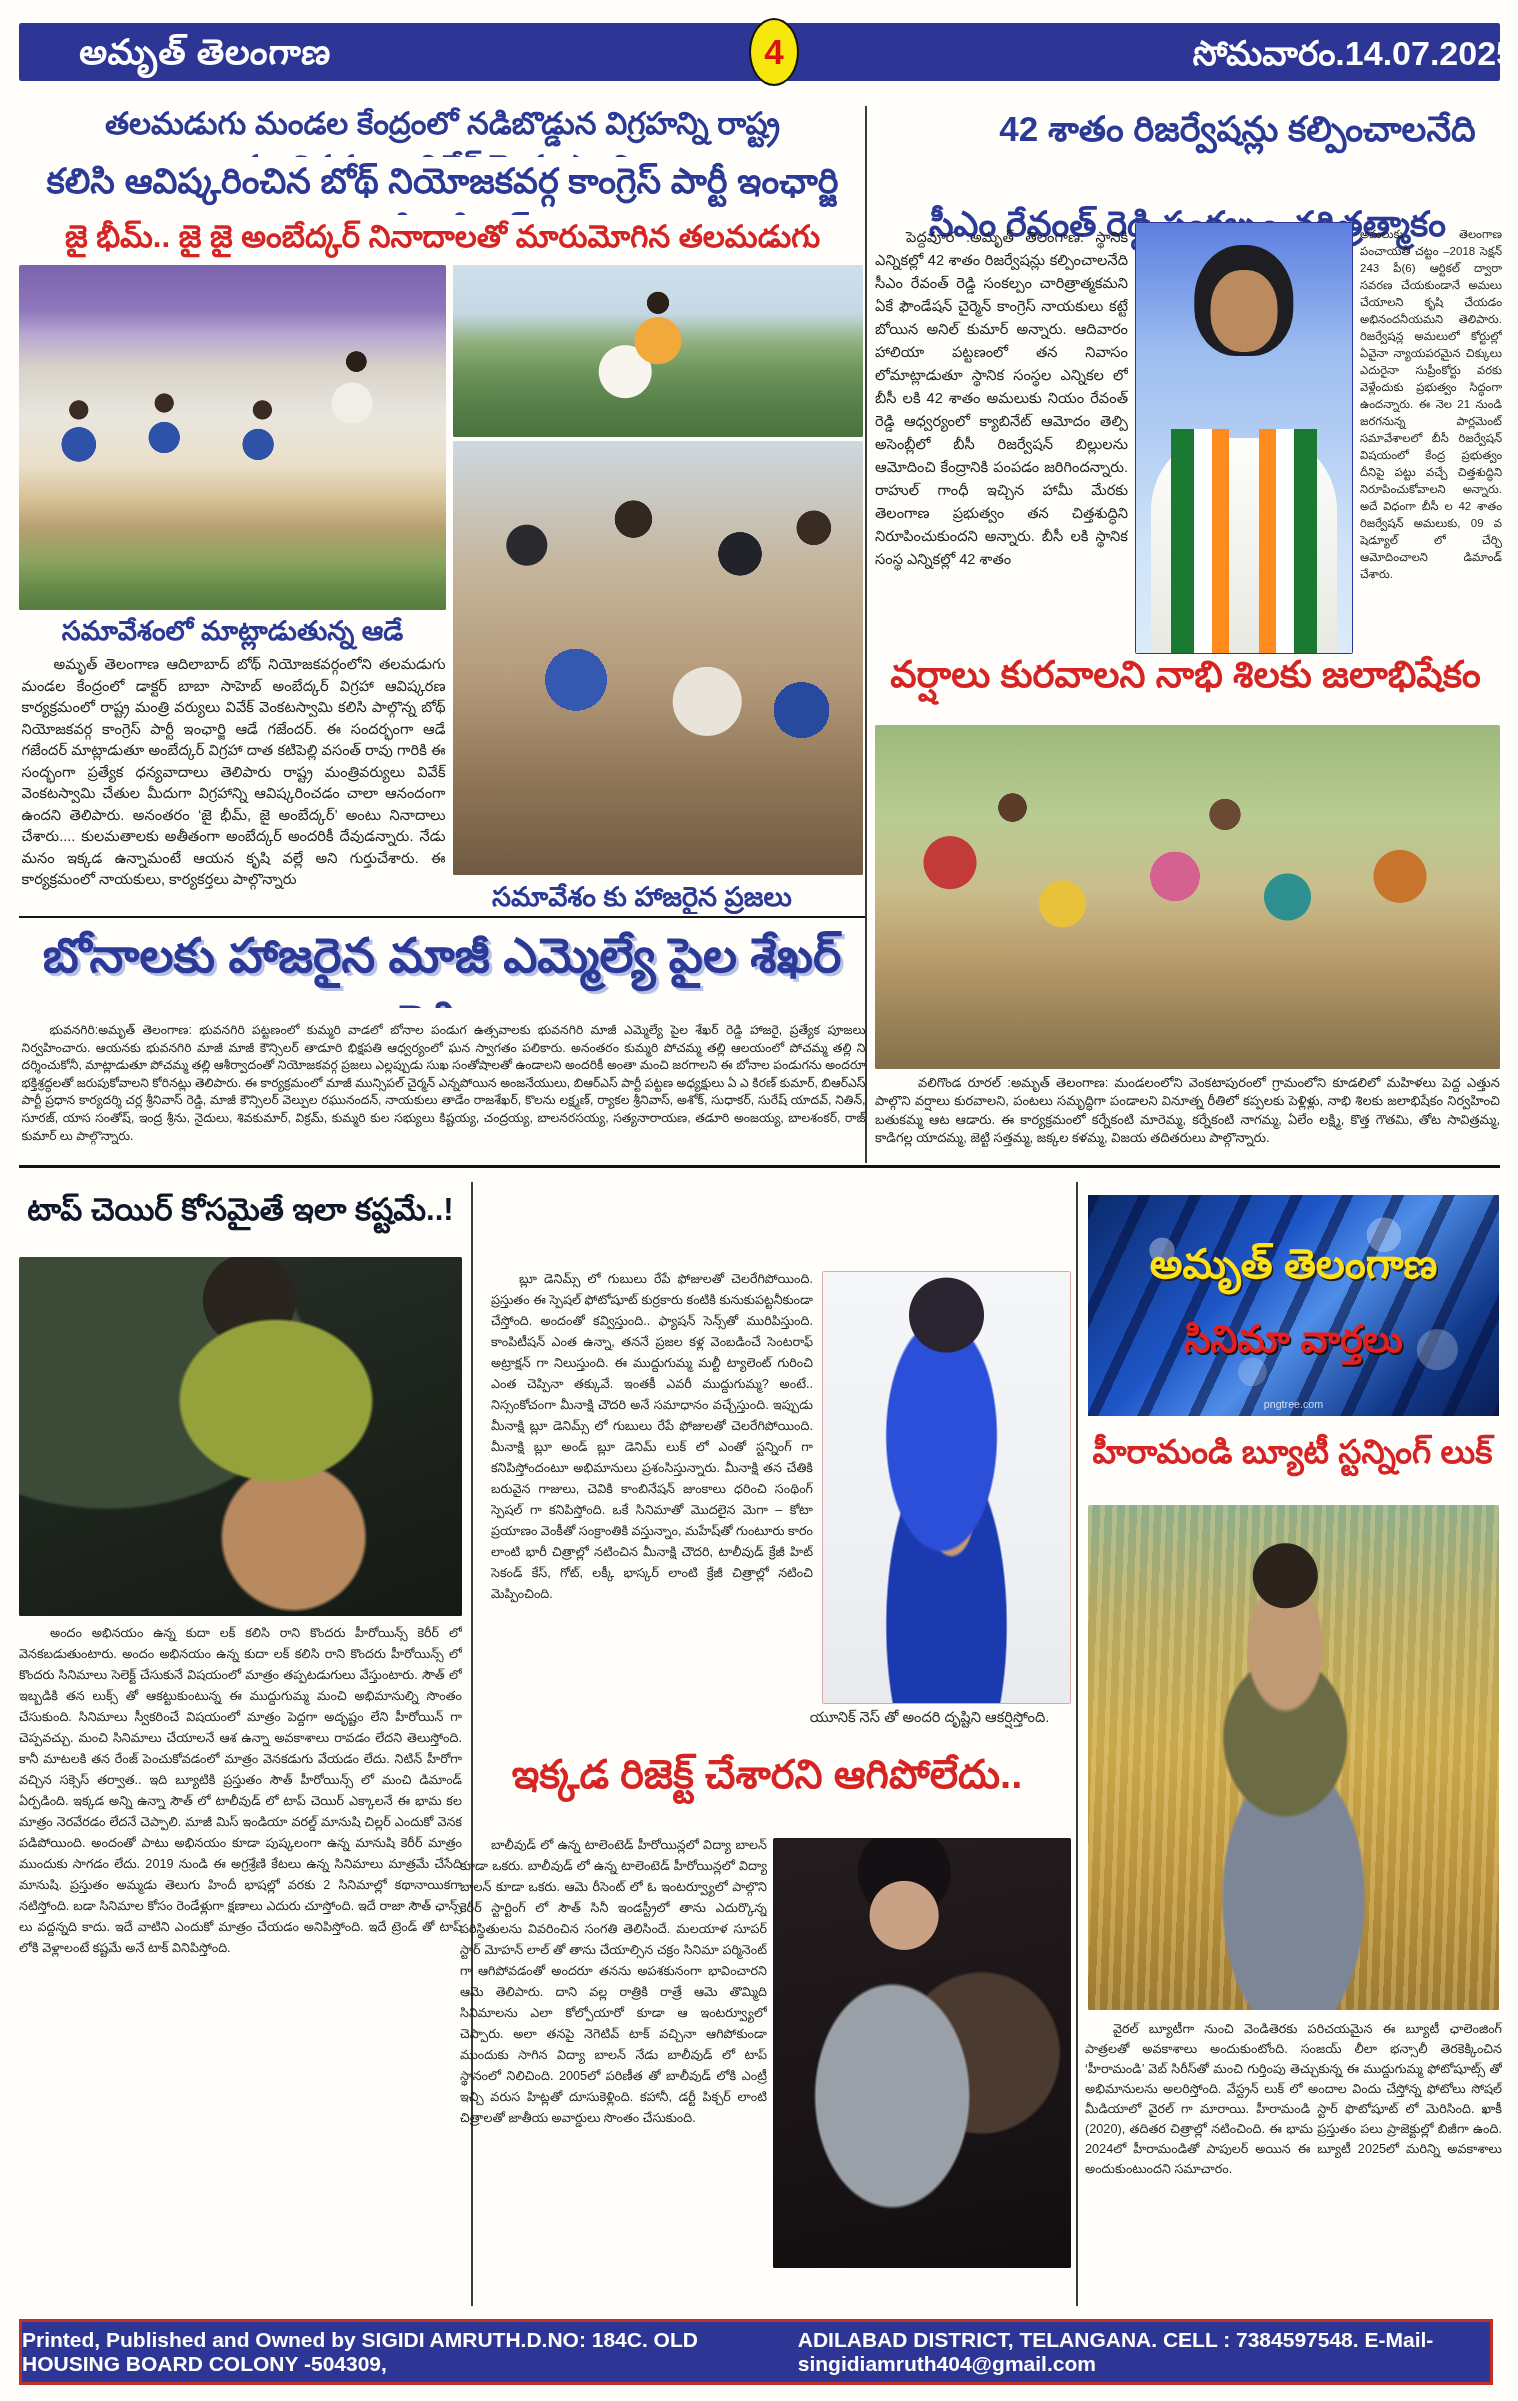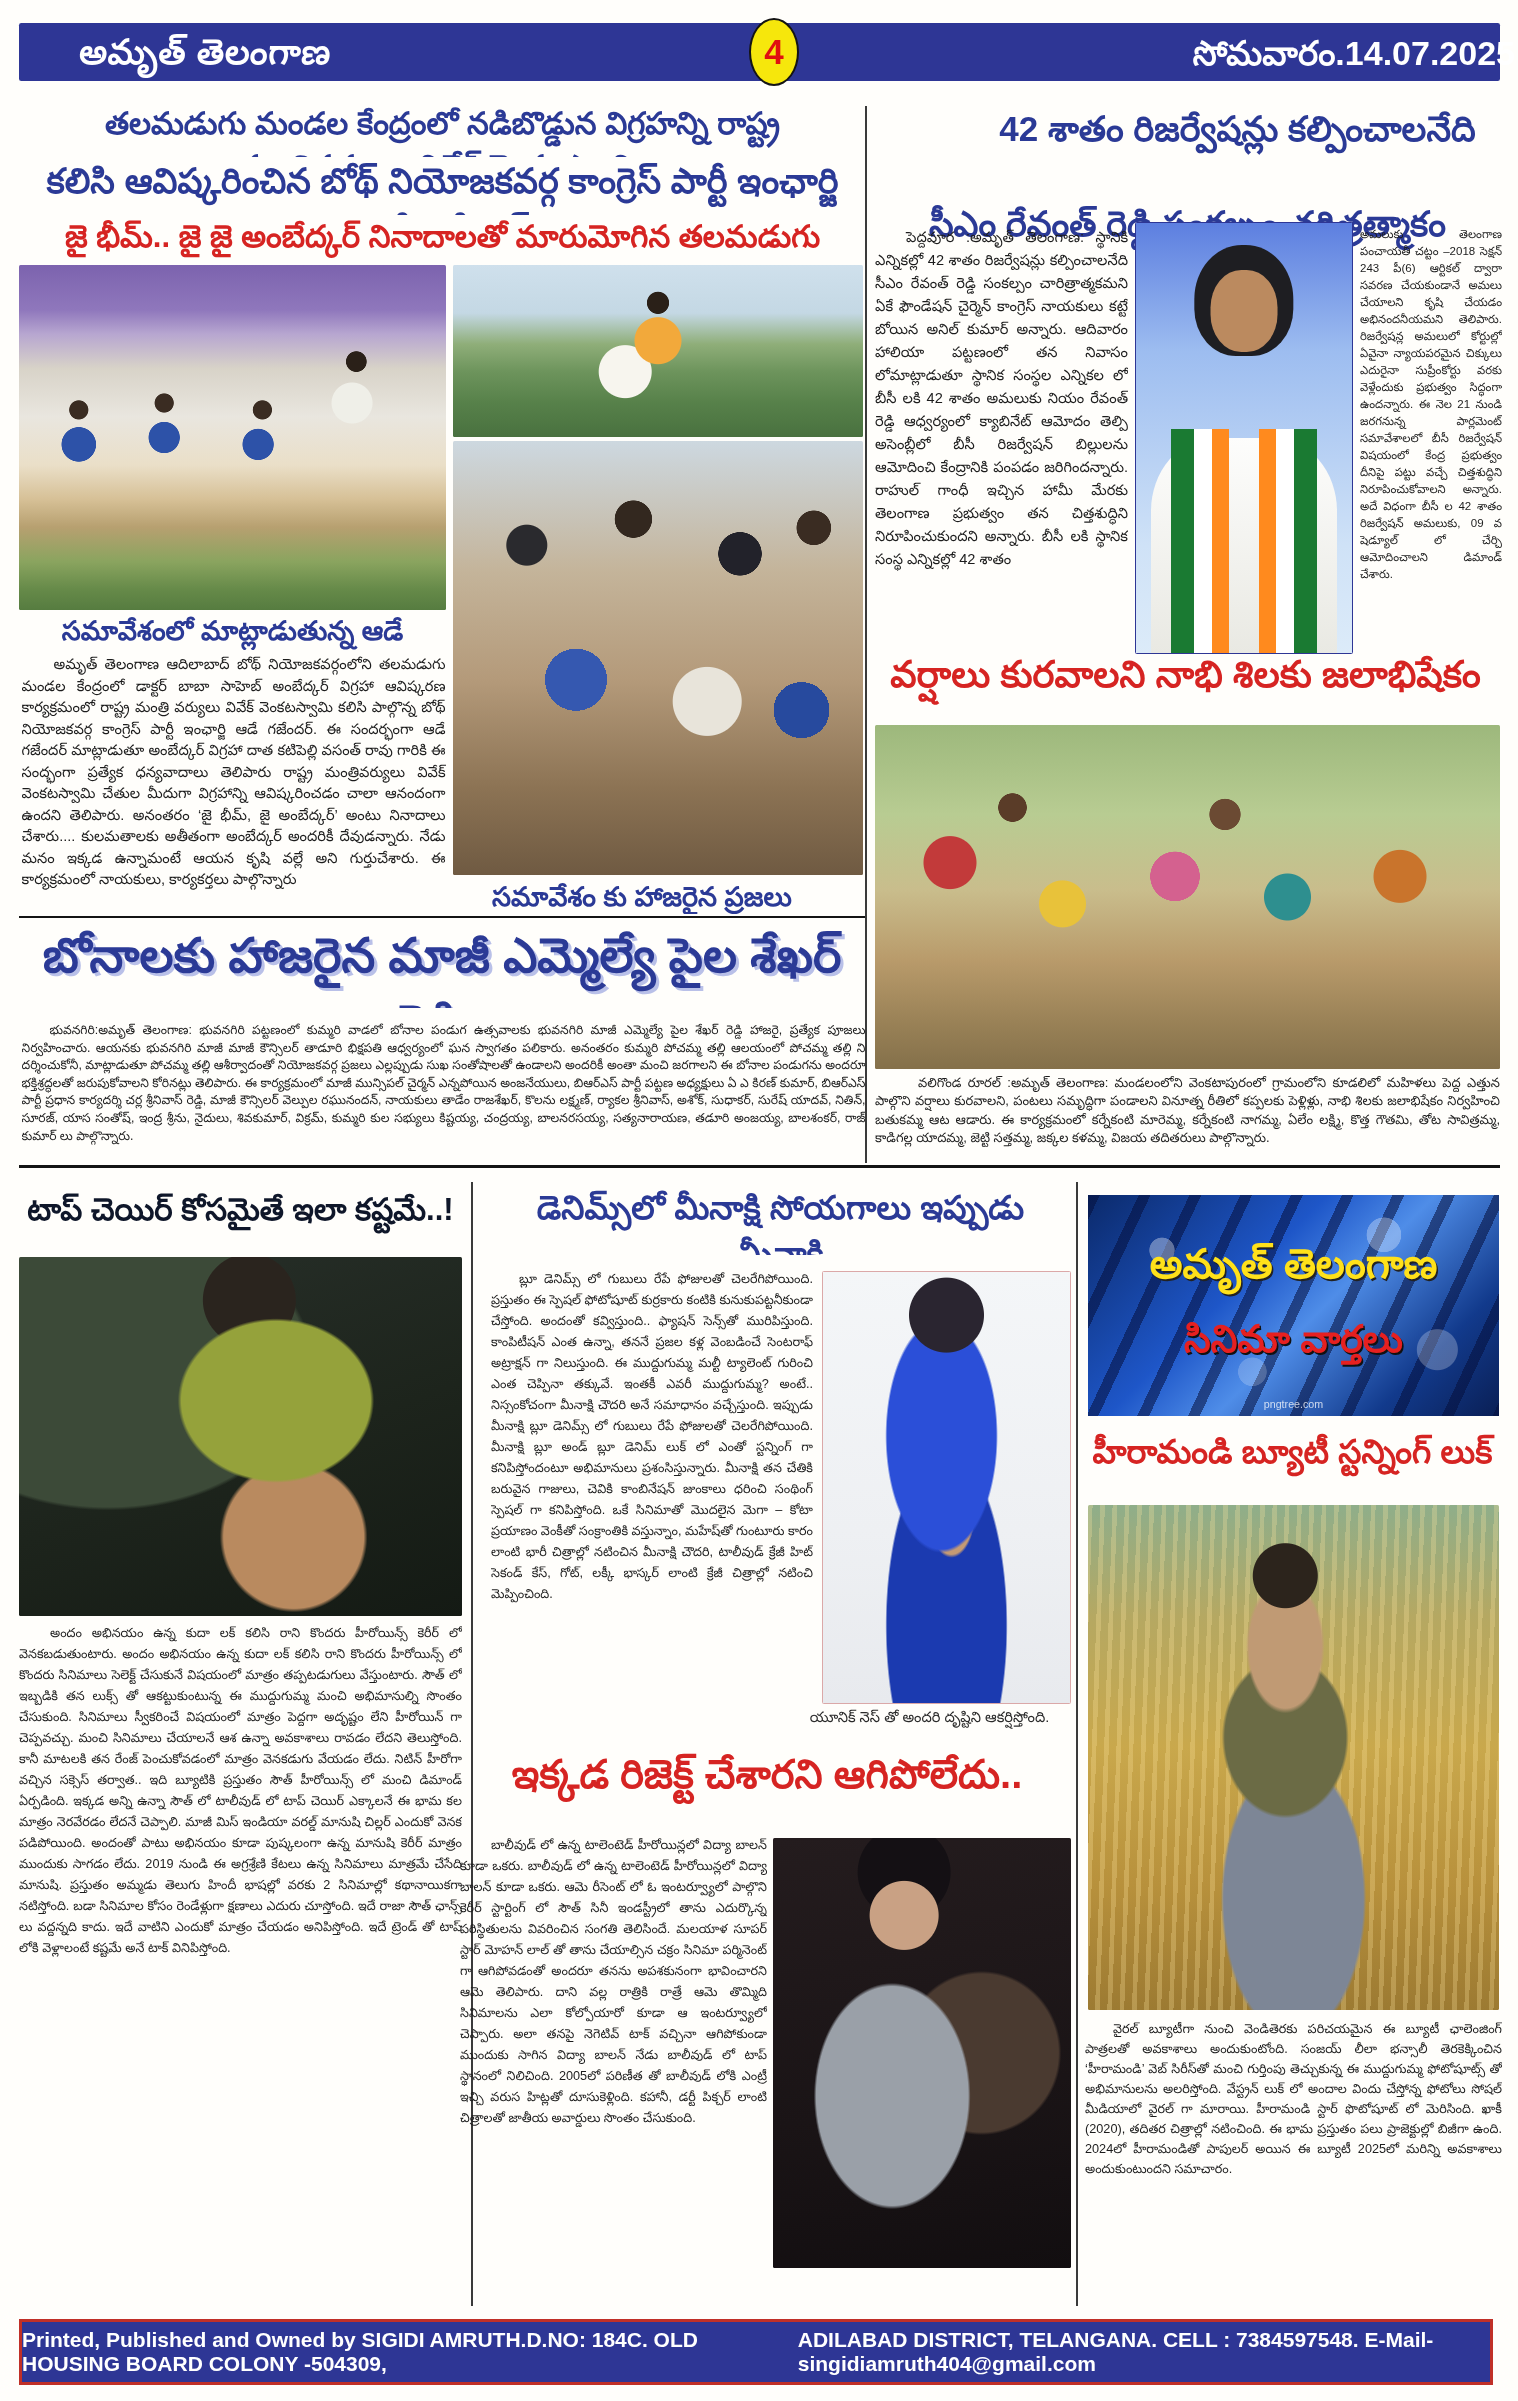--- a/index.html
+++ b/index.html
@@ -130,21 +130,20 @@
 
   <div class="abs c hpink clip" style="left:19px;top:1192px;width:443px;height:51px;font-size:31px;">టాప్ చెయిర్ కోసమైతే ఇలా కష్టమే..!</div>
   <div class="abs photo" style="left:19px;top:1257px;width:443px;height:359px;background:
     radial-gradient(ellipse at 58% 40%,#95a23b 0 26%,rgba(0,0,0,0) 27%),
     radial-gradient(circle at 52% 12%,#2a241e 0 46px,rgba(0,0,0,0) 47px),
     radial-gradient(ellipse at 62% 78%,#b98a5f 0 18%,rgba(0,0,0,0) 19%),
     radial-gradient(ellipse at 20% 30%,#3c4a38 0 40%,rgba(0,0,0,0) 41%),
     linear-gradient(160deg,#28302a 0%,#1d241c 55%,#141a14 100%);"></div>
   <div class="abs j clip" style="left:19px;top:1623px;width:443px;height:681px;font-size:12.7px;line-height:21px;color:#1c1c1c;text-indent:31px;">అందం అభినయం ఉన్న కుదా లక్ కలిసి రాని కొందరు హీరోయిన్స్ కెరీర్ లో వెనకబడుతుంటారు. అందం అభినయం ఉన్న కుదా లక్ కలిసి రాని కొందరు హీరోయిన్స్ లో కొందరు సినిమాలు సెలెక్ట్ చేసుకునే విషయంలో మాత్రం తప్పటడుగులు వేస్తుంటారు. సౌత్ లో ఇబ్బడికి తన లుక్స్ తో ఆకట్టుకుంటున్న ఈ ముద్దుగుమ్మ మంచి అభిమానుల్ని సొంతం చేసుకుంది. సినిమాలు స్వీకరించే విషయంలో మాత్రం పెద్దగా అదృష్టం లేని హీరోయిన్ గా చెప్పవచ్చు. మంచి సినిమాలు చేయాలనే ఆశ ఉన్నా అవకాశాలు రావడం లేదని తెలుస్తోంది. కానీ మాటలకి తన రేంజ్ పెంచుకోవడంలో మాత్రం వెనకడుగు వేయడం లేదు. నిటిన్ హీరోగా వచ్చిన సక్సెస్ తర్వాత.. ఇది బ్యూటికి ప్రస్తుతం సౌత్ హీరోయిన్స్ లో మంచి డిమాండ్ ఏర్పడింది. ఇక్కడ అన్ని ఉన్నా సౌత్ లో టాలీవుడ్ లో టాప్ చెయిర్ ఎక్కాలనే ఈ భామ కల మాత్రం నెరవేరడం లేదనే చెప్పాలి. మాజీ మిస్ ఇండియా వరల్డ్ మానుషి చిల్లర్ ఎందుకో వెనక పడిపోయింది. అందంతో పాటు అభినయం కూడా పుష్కలంగా ఉన్న మానుషి కెరీర్ మాత్రం ముందుకు సాగడం లేదు. 2019 నుండి ఈ అగ్రశ్రేణి కేటలు ఉన్న సినిమాలు మాత్రమే చేసేది మానుషి. ప్రస్తుతం అమ్మడు తెలుగు హిందీ భాషల్లో వరకు 2 సినిమాల్లో కథానాయికగా నటిస్తోంది. బడా సినిమాల కోసం రెండేళ్లుగా క్షణాలు ఎదురు చూస్తోంది. ఇదే రాజా సౌత్ ఛాన్స్ లు వద్దన్నది కాదు. ఇదే వాటిని ఎందుకో మాత్రం చేయడం అనిపిస్తోంది. ఇదే ట్రెండ్ తో టాప్ లోకి వెళ్లాలంటే కష్టమే అనే టాక్ వినిపిస్తోంది.</div>
 
-  <div class="abs c hblue clip" style="left:491px;top:1189px;width:579px;height:66px;font-size:33px;">డెనిమ్స్‌లో మీనాక్షి సోయగాలు ఇప్పుడు మీనాక్షి</div>
   <div class="abs j clip" style="left:491px;top:1269px;width:322px;height:463px;font-size:12.7px;line-height:21px;color:#1c1c1c;text-indent:28px;">బ్లూ డెనిమ్స్ లో గుబులు రేపే ఫోజులతో చెలరేగిపోయింది. ప్రస్తుతం ఈ స్పెషల్ ఫోటోషూట్ కుర్రకారు కంటికి కునుకుపట్టనీకుండా చేస్తోంది. అందంతో కవ్విస్తుంది.. ఫ్యాషన్ సెన్స్‌తో మురిపిస్తుంది. కాంపిటీషన్ ఎంత ఉన్నా, తననే ప్రజల కళ్ల వెంబడించే సెంటరాఫ్ అట్రాక్షన్ గా నిలుస్తుంది. ఈ ముద్దుగుమ్మ మల్టీ ట్యాలెంట్ గురించి ఎంత చెప్పినా తక్కువే. ఇంతకీ ఎవరీ ముద్దుగుమ్మ? అంటే.. నిస్సంకోచంగా మీనాక్షి చౌదరి అనే సమాధానం వచ్చేస్తుంది. ఇప్పుడు మీనాక్షి బ్లూ డెనిమ్స్ లో గుబులు రేపే ఫోజులతో చెలరేగిపోయింది. మీనాక్షి బ్లూ అండ్ బ్లూ డెనిమ్ లుక్ లో ఎంతో స్టన్నింగ్ గా కనిపిస్తోందంటూ అభిమానులు ప్రశంసిస్తున్నారు. మీనాక్షి తన చేతికి బరువైన గాజులు, చెవికి కాంబినేషన్ జుంకాలు ధరించి సంథింగ్ స్పెషల్ గా కనిపిస్తోంది. ఒకే సినిమాతో మొదలైన మెగా – కోటా ప్రయాణం వెంకీతో సంక్రాంతికి వస్తున్నాం, మహేష్‌తో గుంటూరు కారం లాంటి భారీ చిత్రాల్లో నటించిన మీనాక్షి చౌదరి, టాలీవుడ్ క్రేజీ హిట్ సెకండ్ కేస్, గోట్, లక్కీ భాస్కర్ లాంటి క్రేజీ చిత్రాల్లో నటించి మెప్పించింది.</div>
   <div class="abs photo" style="left:822px;top:1271px;width:247px;height:431px;border:1.5px solid #dba8a8;background:
     radial-gradient(circle at 50% 10%,#2a2530 0 37px,rgba(0,0,0,0) 38px),
     radial-gradient(ellipse at 48% 38%,#2b4fd8 0 30%,rgba(0,0,0,0) 31%),
     radial-gradient(ellipse at 52% 56%,#c59a74 0 12%,rgba(0,0,0,0) 13%),
     radial-gradient(ellipse at 50% 82%,#1b3ab0 0 34%,rgba(0,0,0,0) 35%),
     linear-gradient(180deg,#f4f6f8 0%,#eef0f3 60%,#e8eaee 100%);"></div>
   <div class="abs clip" style="left:790px;top:1709px;width:279px;height:26px;font-size:14.6px;color:#2a2a2a;text-align:center;">యూనిక్ నెస్ తో అందరి దృష్టిని ఆకర్షిస్తోంది.</div>
 
   <div class="abs c hred clip" style="left:460px;top:1752px;width:614px;height:69px;font-size:40px;">ఇక్కడ రిజెక్ట్ చేశారని ఆగిపోలేదు..</div>

